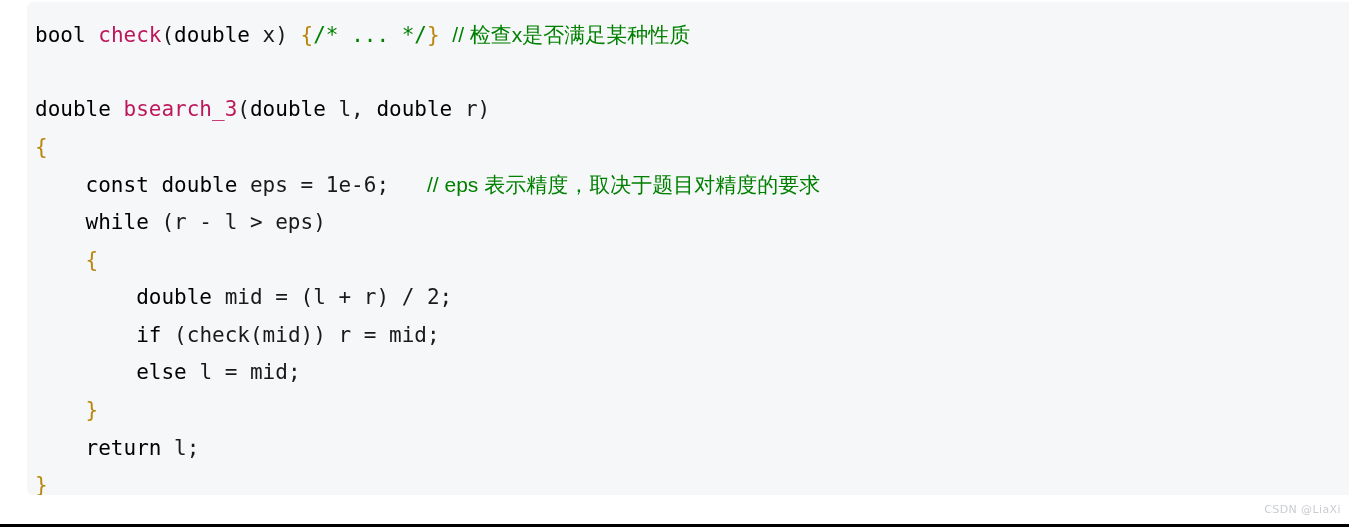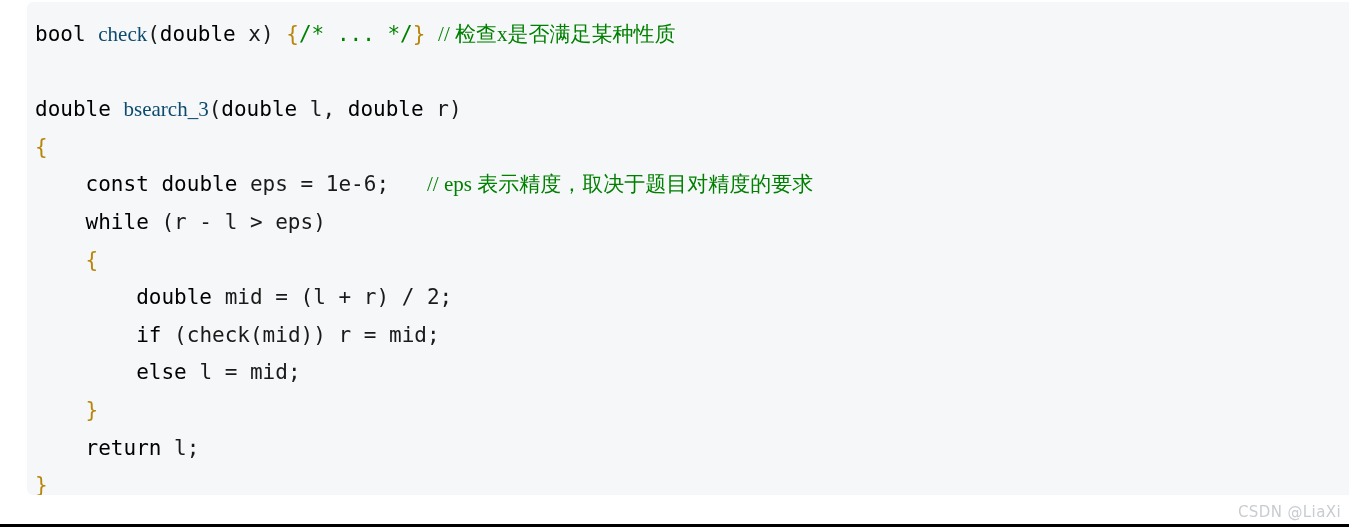--- a/index.html
+++ b/index.html
@@ -51,38 +51,38 @@
 
   .code-line {
     height: 37.6px;
     padding-left: 8px;
     white-space: pre;
     min-height: 37.6px;
   }
 
   
   .tok-kw    { color: #000000; }   
-  .tok-fn    { color: #0c4a6e; font-family: Liberation Serif, serif; }   
+  .tok-fn    { color: #be185d; }   
   .tok-cmt   { color: #008000; }   
   .tok-brace { color: #b8860b; }   
   .tok-plain { color: #1a1a1a; }   
   .tok-punct { color: #1a1a1a; }
 
   
   .cjk {
-    font-family: Liberation Serif, serif;
+    font-family: Liberation Sans, sans-serif;
   }
 
   
   .watermark {
     position: absolute;
     right: 8px;
     top: 503px;
     font-family: "DejaVu Sans", "Liberation Sans", sans-serif;
-    font-size: 15px;
+    font-size: 11px;
     color: #c9ccd1;
     letter-spacing: 0.4px;
     user-select: none;
   }
 
   
   .bottom-rule {
     position: absolute;
     left: 0;
     top: 524px;

